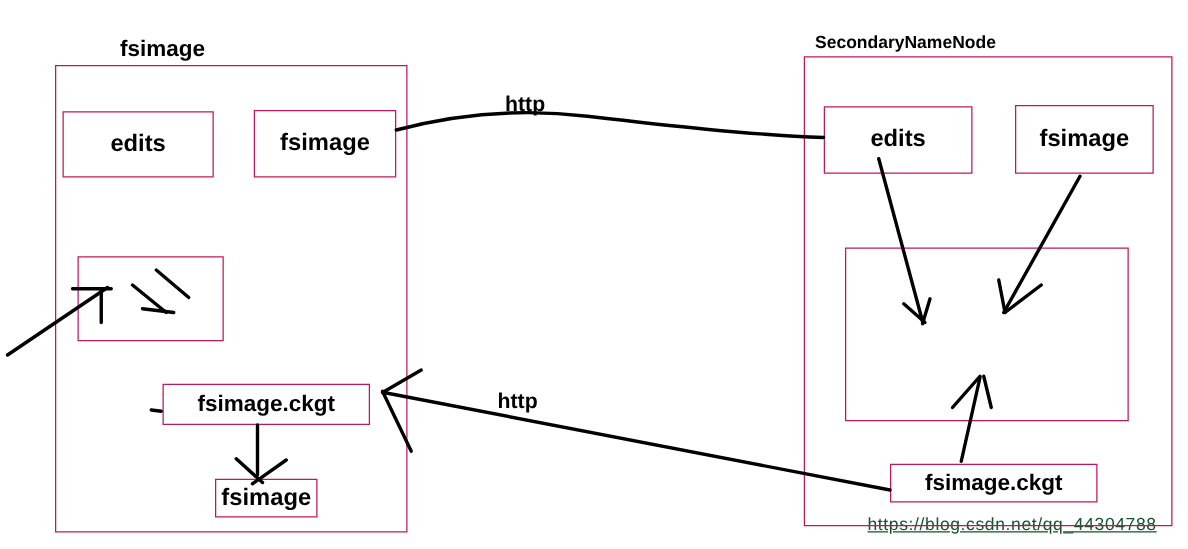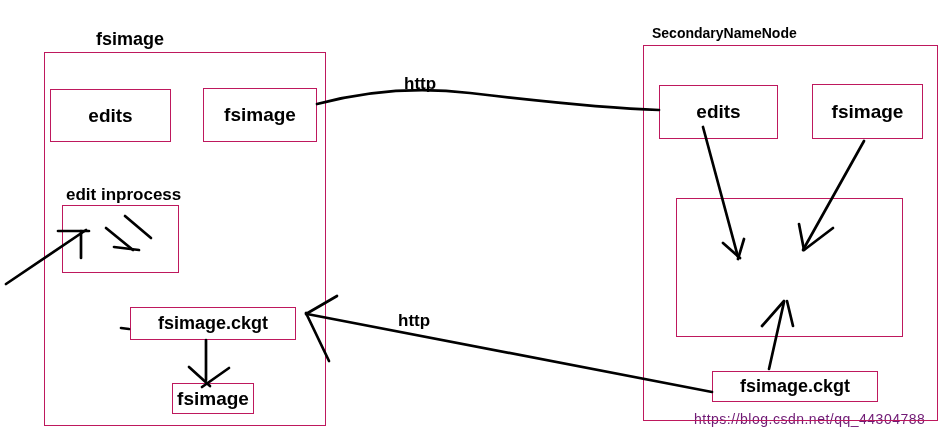--- a/index.html
+++ b/index.html
@@ -8,22 +8,22 @@
     font-family:"Liberation Sans", sans-serif; font-weight:bold; color:#000;
     overflow:hidden;
   }
   .box {
     position:absolute; border:1px solid #be185d; box-sizing:border-box;
     background:transparent; display:flex; align-items:center; justify-content:center;
     z-index:1;
   }
   .label { position:absolute; white-space:nowrap; z-index:1; line-height:1.1; }
   .watermark {
-    position:absolute; z-index:0; font-weight:normal; color:#701a75;
-    font-size:14px; letter-spacing:0.5px; white-space:nowrap;
+    position:absolute; z-index:0; font-weight:normal; color:#14532d;
+    font-size:14px; letter-spacing:0.5px; white-space:nowrap;text-decoration:underline;
   }
   svg.overlay {
     position:absolute; left:0; top:0; z-index:2; pointer-events:none;
   }
   svg.overlay path { stroke:#000; stroke-width:2.7; fill:none; stroke-linecap:round; }
 </style>
 </head>
 <body>
 
 <div class="canvas">
@@ -35,21 +35,20 @@
   <div class="box" style="left:44px;top:52px;width:282px;height:374px;"></div>
 
   <div class="box" style="left:50px;top:89px;width:121px;height:53px;font-size:19px;">
     <span>edits</span>
   </div>
 
   <div class="box" style="left:203px;top:88px;width:114px;height:54px;font-size:19px;">
     <span>fsimage</span>
   </div>
 
-  <div class="label" style="left:66px;top:186px;font-size:17px;">edit inprocess</div>
 
   <div class="box" style="left:62px;top:205px;width:117px;height:68px;"></div>
 
   <div class="box" style="left:130px;top:307px;width:166px;height:33px;font-size:18px;">
     <span>fsimage.ckgt</span>
   </div>
 
   <div class="box" style="left:172px;top:383px;width:82px;height:31px;font-size:19px;">
     <span>fsimage</span>
   </div>

